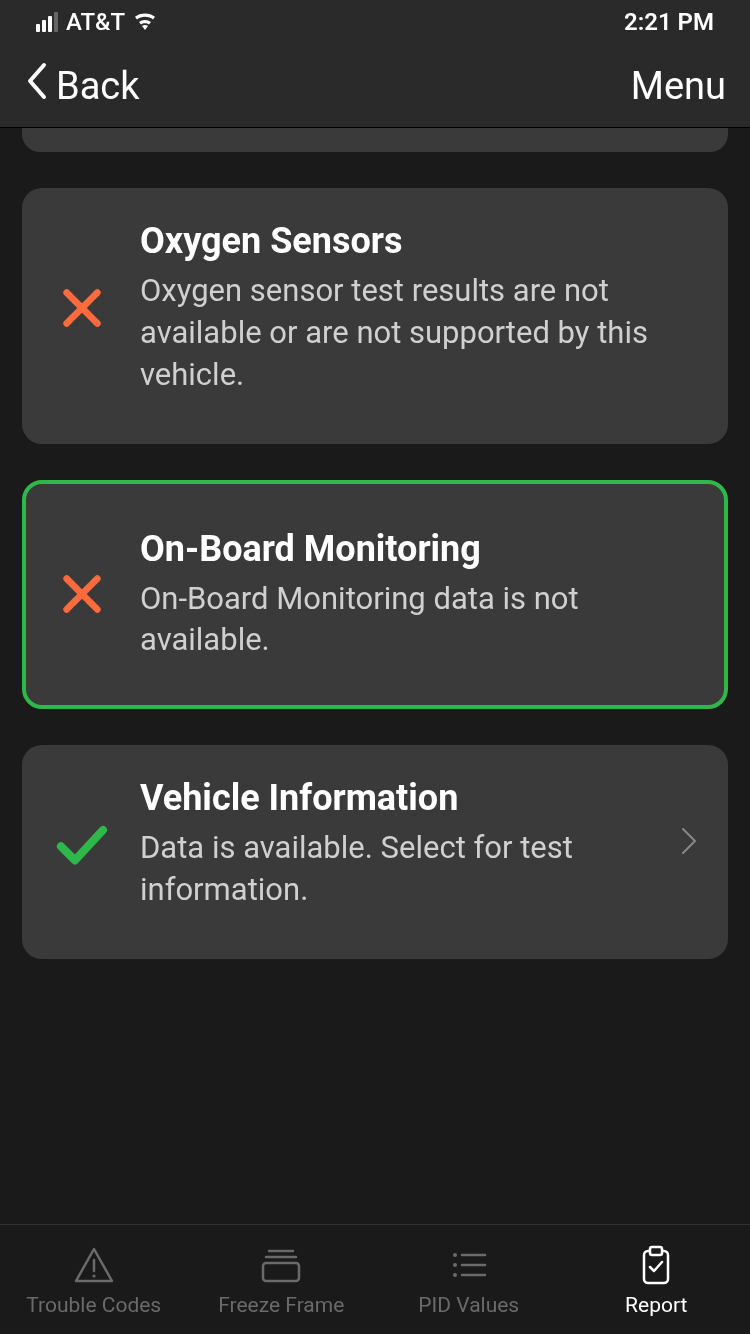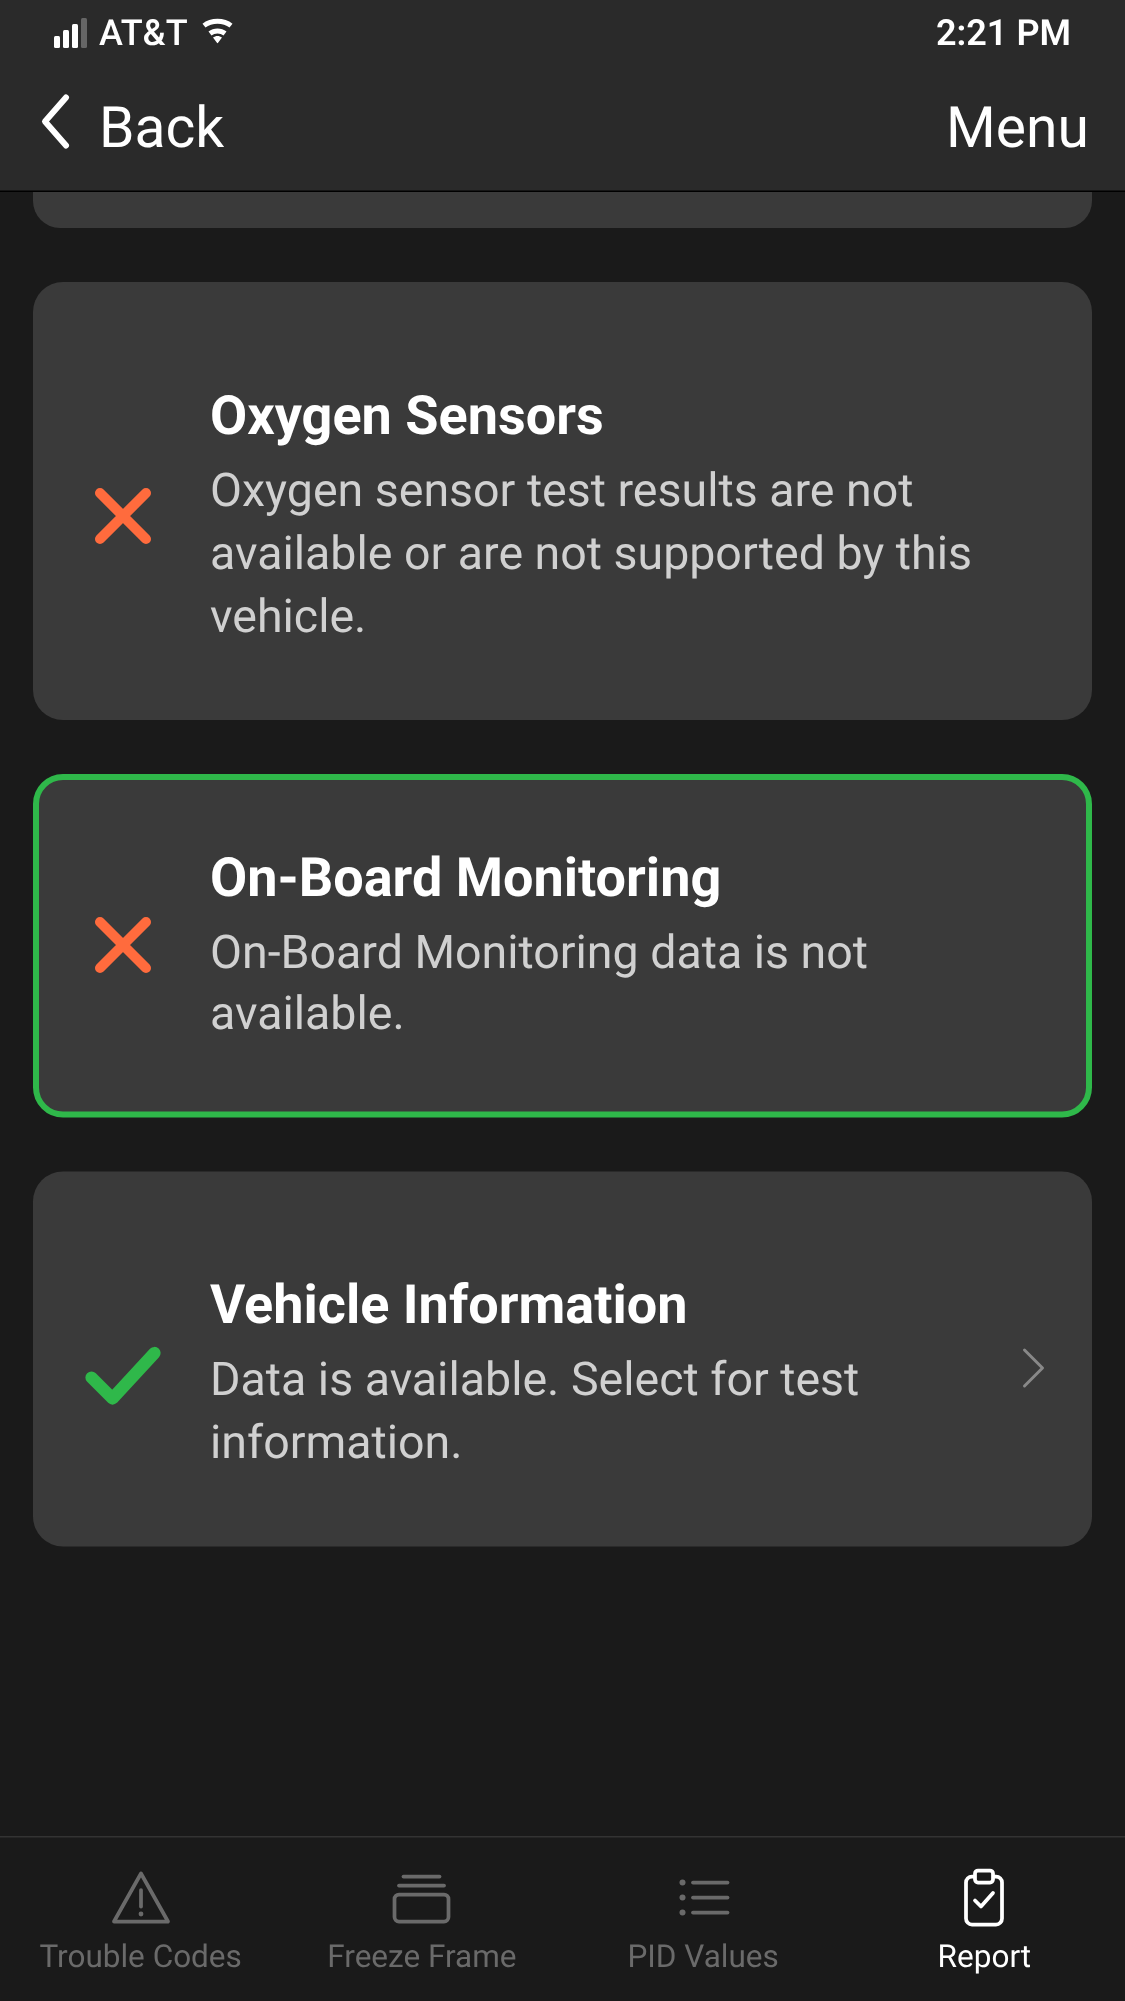--- a/index.html
+++ b/index.html
@@ -42,38 +42,38 @@
   .battery-fill { height:100%; width:52%; background:#fff; border-radius:2px 0 0 2px; }
   .nav-bar {
     height: 84px;
     display: flex;
     align-items: center;
     justify-content: space-between;
     padding: 0 24px;
     background: #2a2a2a;
     border-bottom: 1px solid #000;
   }
-  .back-btn { display: flex; align-items: center; gap: 18px; font-size: 38px; font-weight: 400; }
+  .back-btn { display: flex; align-items: center; gap: 8px; font-size: 38px; font-weight: 400; }
   .chevron-left { font-size: 44px; font-weight: 300; }
   .menu-btn { font-size: 38px; font-weight: 400; }
   .content {
     padding: 0 22px;
     height: calc(1334px - 44px - 84px - 110px);
     overflow-y: hidden;
   }
   .partial-card {
     height: 24px;
     background: #3a3a3a;
     border-radius: 0 0 18px 18px;
     margin-bottom: 36px;
   }
   .card {
     background: #3a3a3a;
     border-radius: 20px;
-    padding: 68px 30px 48px 30px;
+    padding: 32px 30px 48px 30px;
     margin-bottom: 36px;
     display: flex;
     align-items: center;
     gap: 28px;
     position: relative;
   }
   .card.highlighted {
     border: 4px solid #2fb84a;
     padding: 44px 40px 44px 26px;
   }

